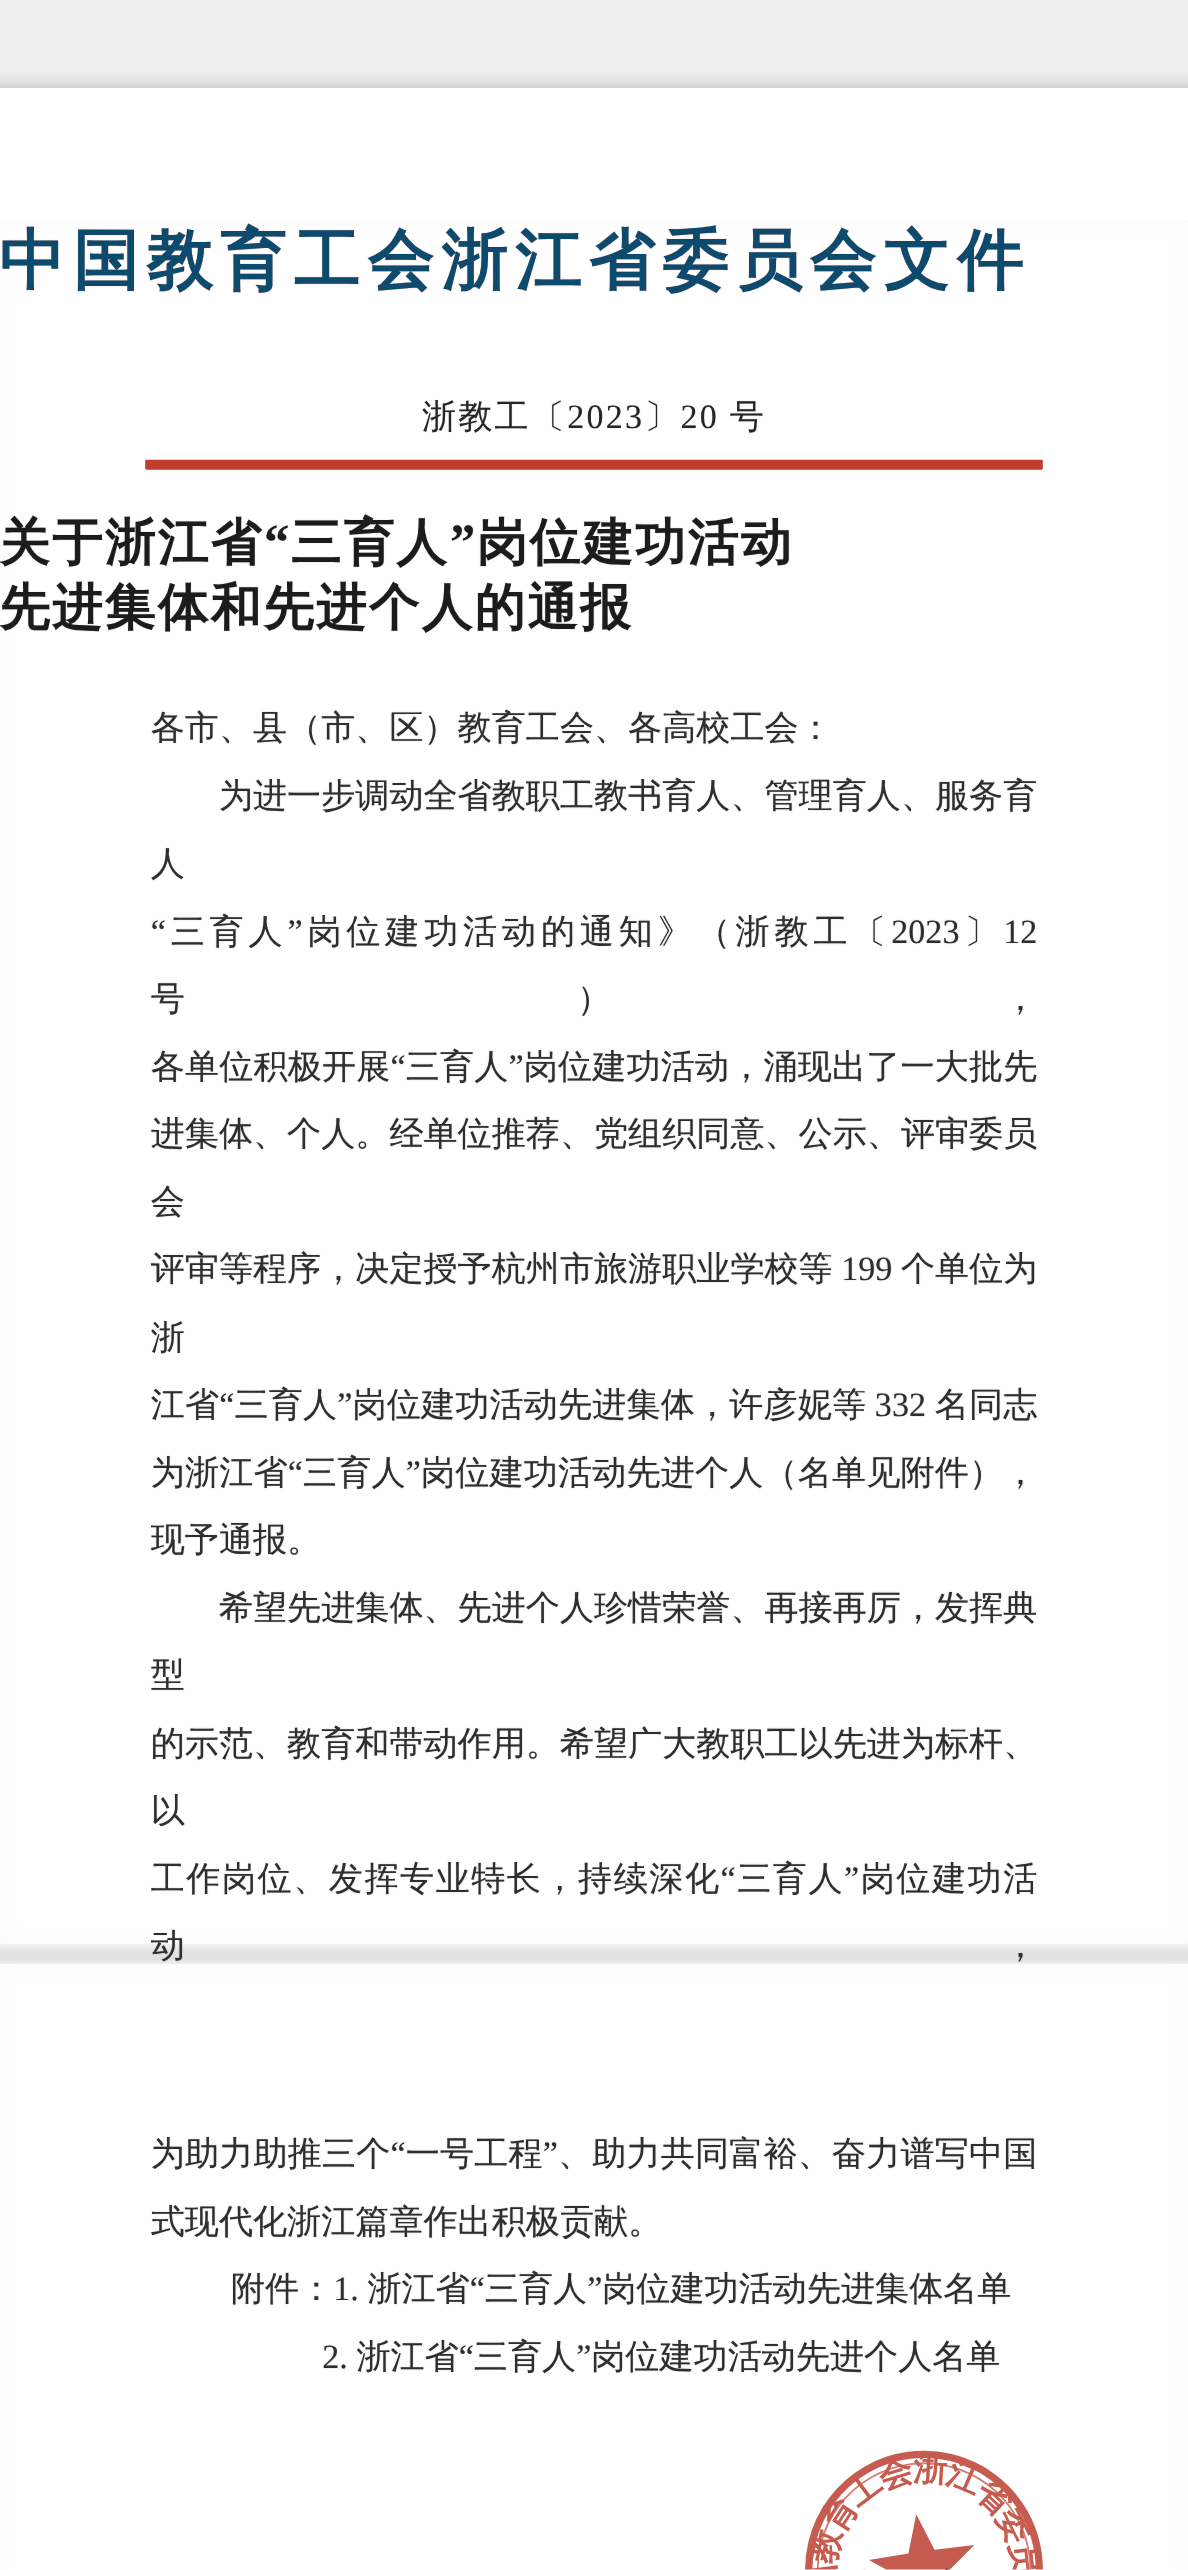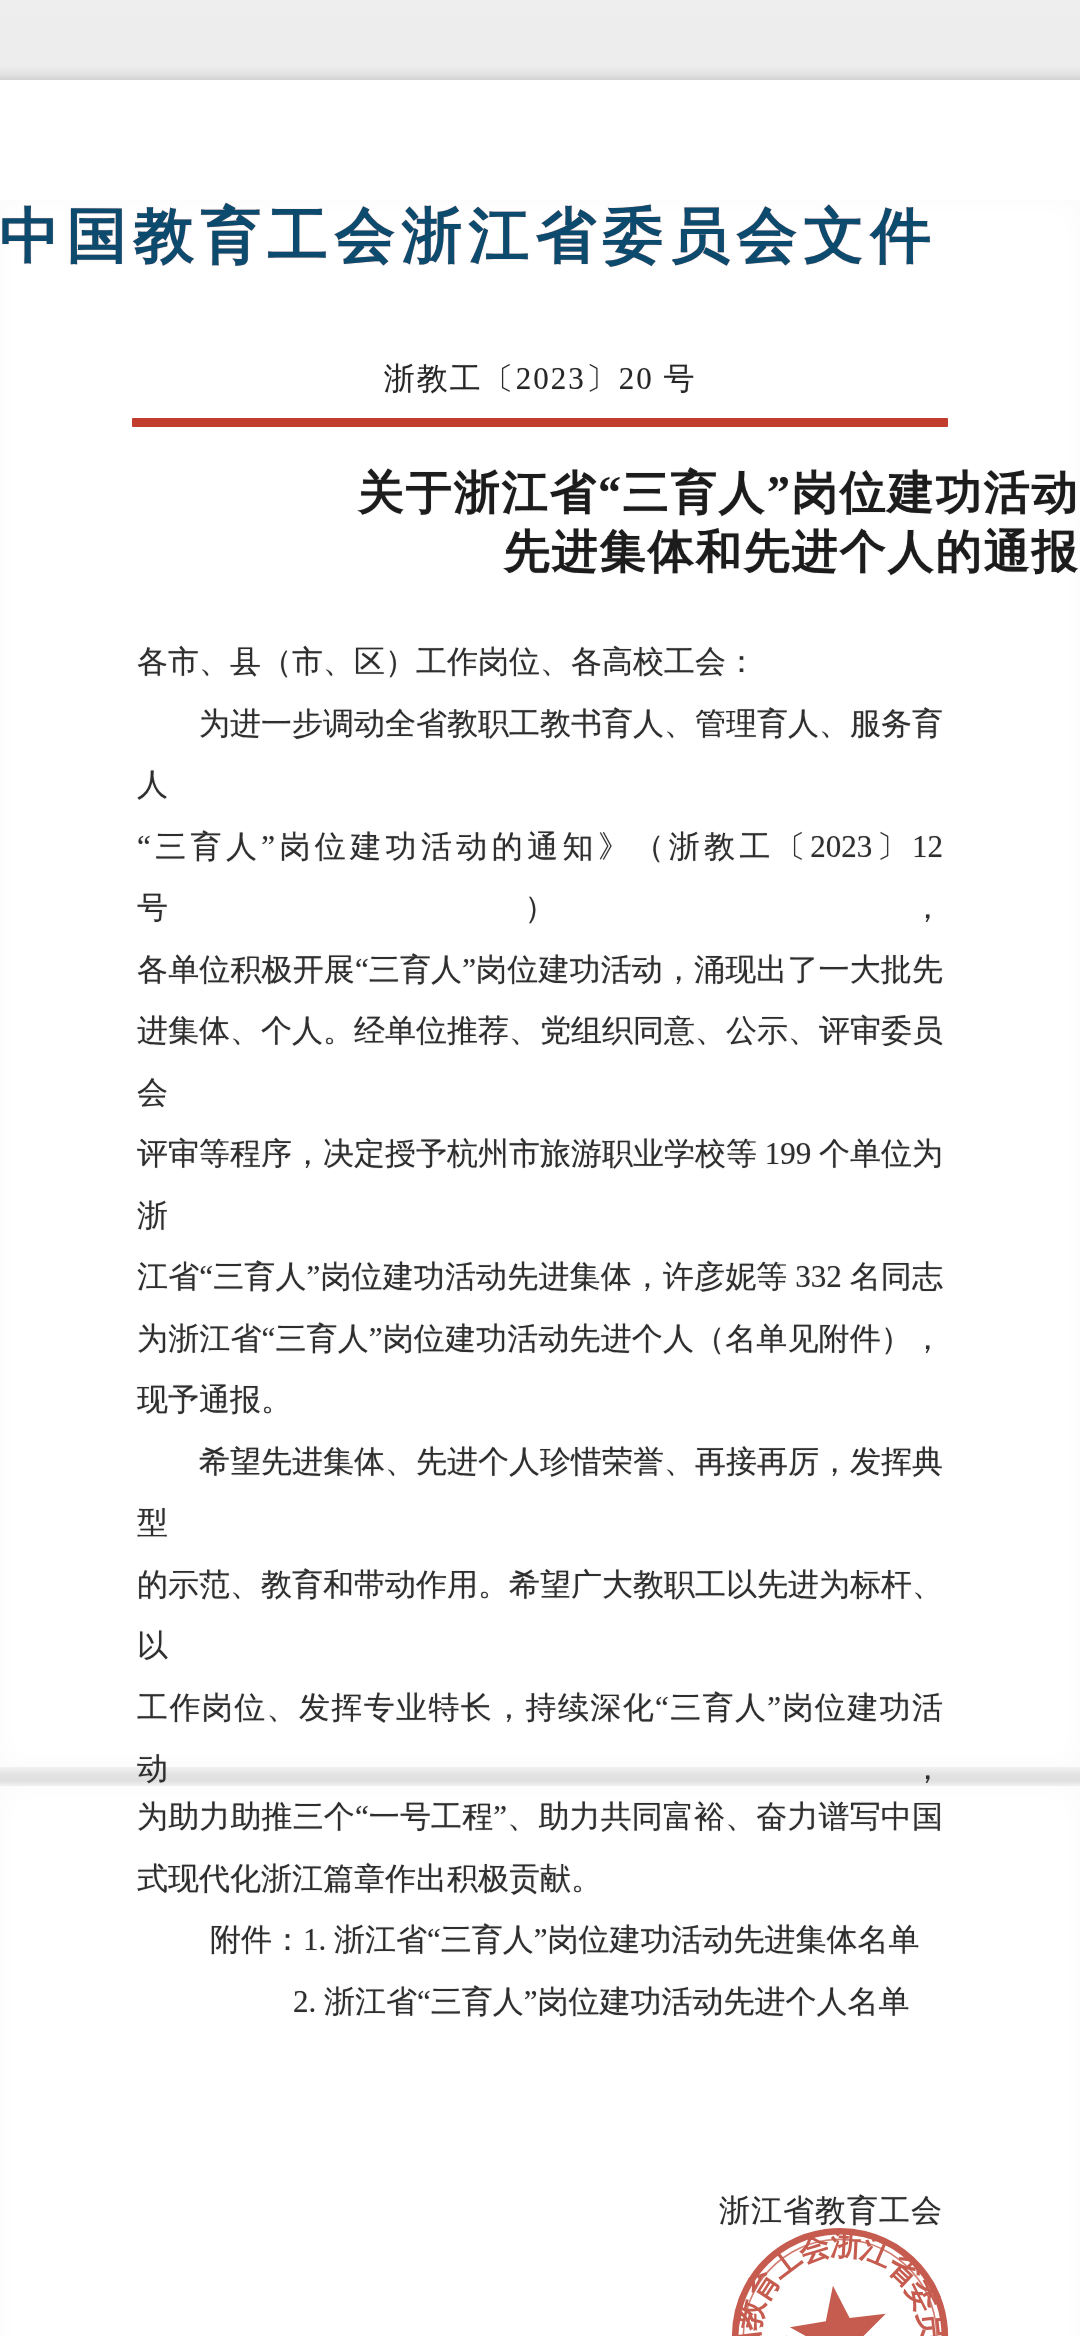--- a/index.html
+++ b/index.html
@@ -31,33 +31,33 @@
     font-size:60px;font-weight:700;color:#0c4a6e;letter-spacing:7px;
     text-shadow:0 0 1px rgba(191,58,43,.55);
   }
   .doc-number{
     margin-top:88px;line-height:38px;text-align:center;
     font-size:31px;letter-spacing:2px;color:#262626;
     text-shadow:0 0 1px rgba(40,40,40,.35);
   }
   .red-rule{margin:20px 132px 0;height:9px;background:#c23d2e;border-radius:1px;}
   .doc-title{
-    margin-top:36px;line-height:59px;text-align:right;
+    margin-top:36px;line-height:59px;text-align:left;
     font-size:46px;font-weight:700;letter-spacing:2px;color:#1c1c1c;
     text-shadow:0 0 1px rgba(25,25,25,.4);
   }
 
   .body-text{
     margin:50px 137px 0;font-size:31px;line-height:61.5px;color:#2e2e2e;
     text-shadow:0 0 1.1px rgba(46,46,46,.42);
   }
   .ln{min-height:61.5px;}
   .jf{text-align:justify;text-align-last:justify;text-justify:inter-character;}
   .ind{text-indent:62px;}
-  .p2{margin:0 137px;line-height:61px;}
+  .p2{margin:0 137px;padding-top:141px;line-height:61px;}
   .att1{padding-left:73px;}
   .att2{padding-left:156px;}
 
   .page-num{
     margin:44px 137px 0;text-align:right;line-height:32px;
     font-size:30px;letter-spacing:5px;color:#1f1f1f;
     font-family:"Liberation Sans","DejaVu Sans",sans-serif;
   }
 
   .signature{
@@ -84,21 +84,21 @@
   <section class="page page1">
     <h1 class="org-title">中国教育工会浙江省委员会文件</h1>
     <div class="doc-number">浙教工〔2023〕20 号</div>
     <div class="red-rule"></div>
     <div class="doc-title">
       <div>关于浙江省“三育人”岗位建功活动</div>
       <div>先进集体和先进个人的通报</div>
     </div>
 
     <div class="body-text">
-      <div class="ln">各市、县（市、区）工作岗位、各高校工会：</div>
+      <div class="ln">各市、县（市、区）教育工会、各高校工会：</div>
       <div class="ln ind jf">为进一步调动全省教职工教书育人、管理育人、服务育人</div>
       <div class="ln jf">“三育人”岗位建功活动的通知》（浙教工〔2023〕12 号），</div>
       <div class="ln jf">各单位积极开展“三育人”岗位建功活动，涌现出了一大批先</div>
       <div class="ln jf">进集体、个人。经单位推荐、党组织同意、公示、评审委员会</div>
       <div class="ln jf">评审等程序，决定授予杭州市旅游职业学校等 199 个单位为浙</div>
       <div class="ln jf">江省“三育人”岗位建功活动先进集体，许彦妮等 332 名同志</div>
       <div class="ln jf">为浙江省“三育人”岗位建功活动先进个人（名单见附件），</div>
       <div class="ln">现予通报。</div>
       <div class="ln ind jf">希望先进集体、先进个人珍惜荣誉、再接再厉，发挥典型</div>
       <div class="ln jf">的示范、教育和带动作用。希望广大教职工以先进为标杆、以</div>

